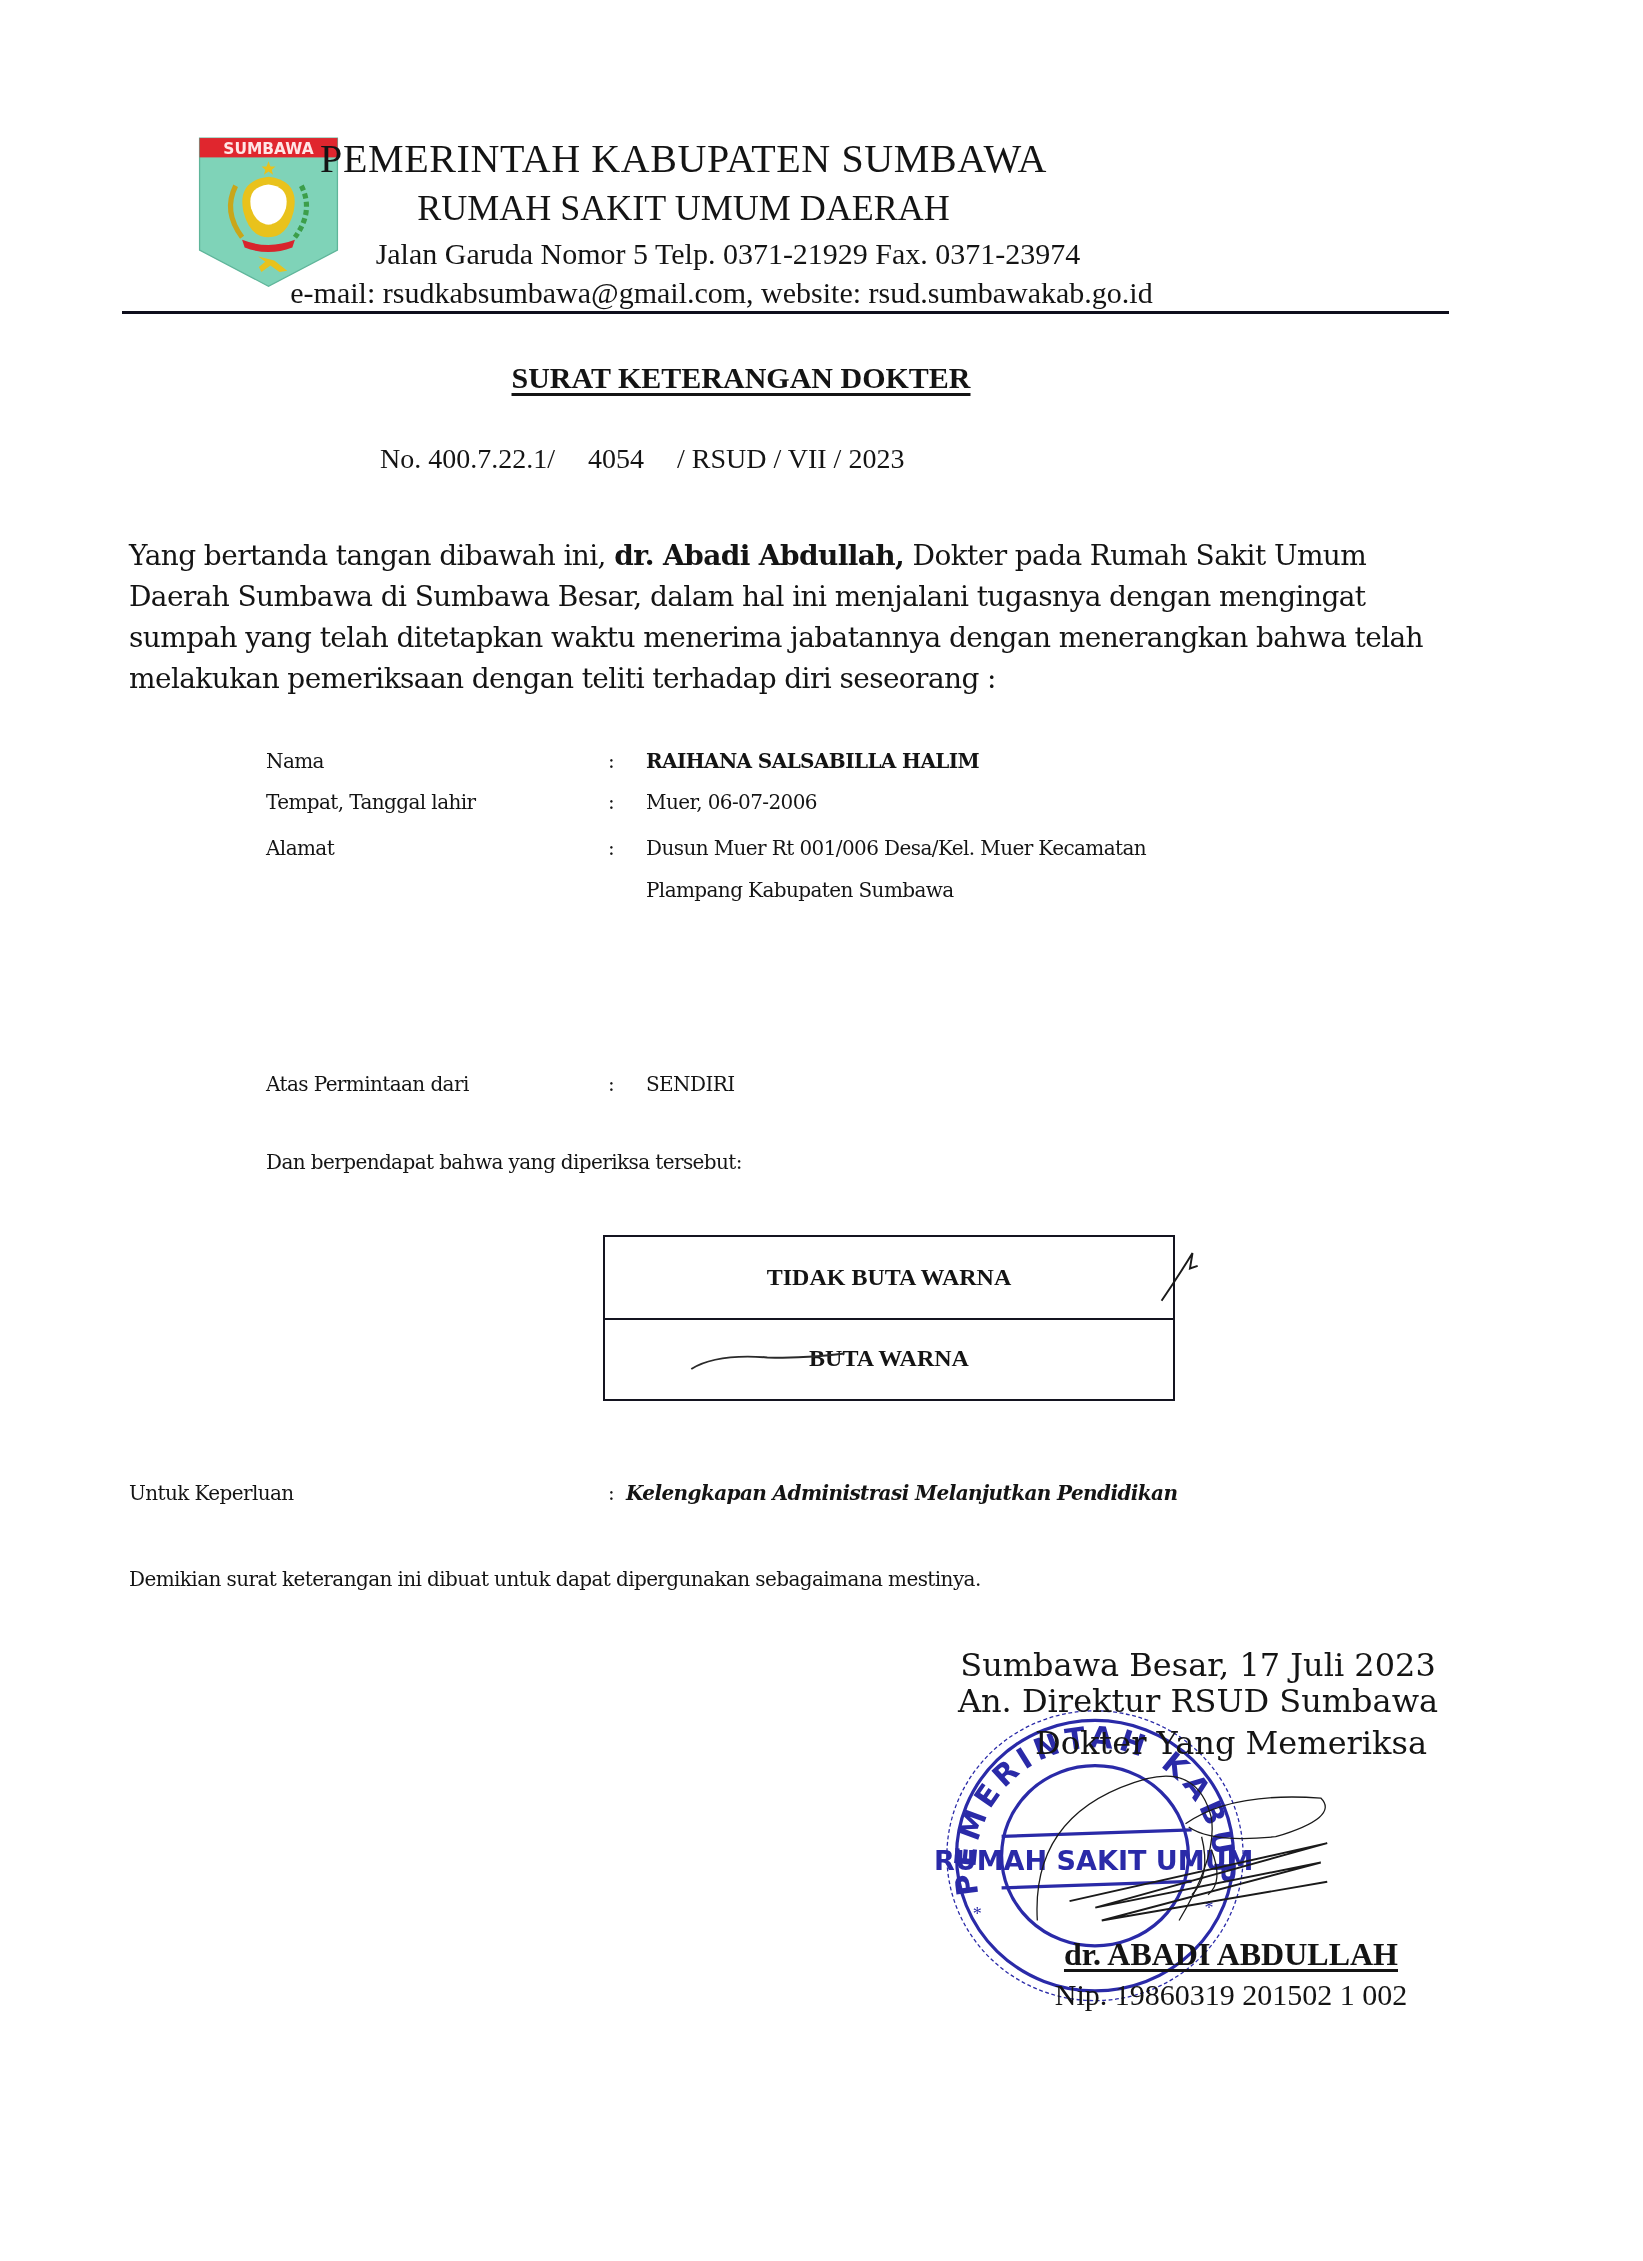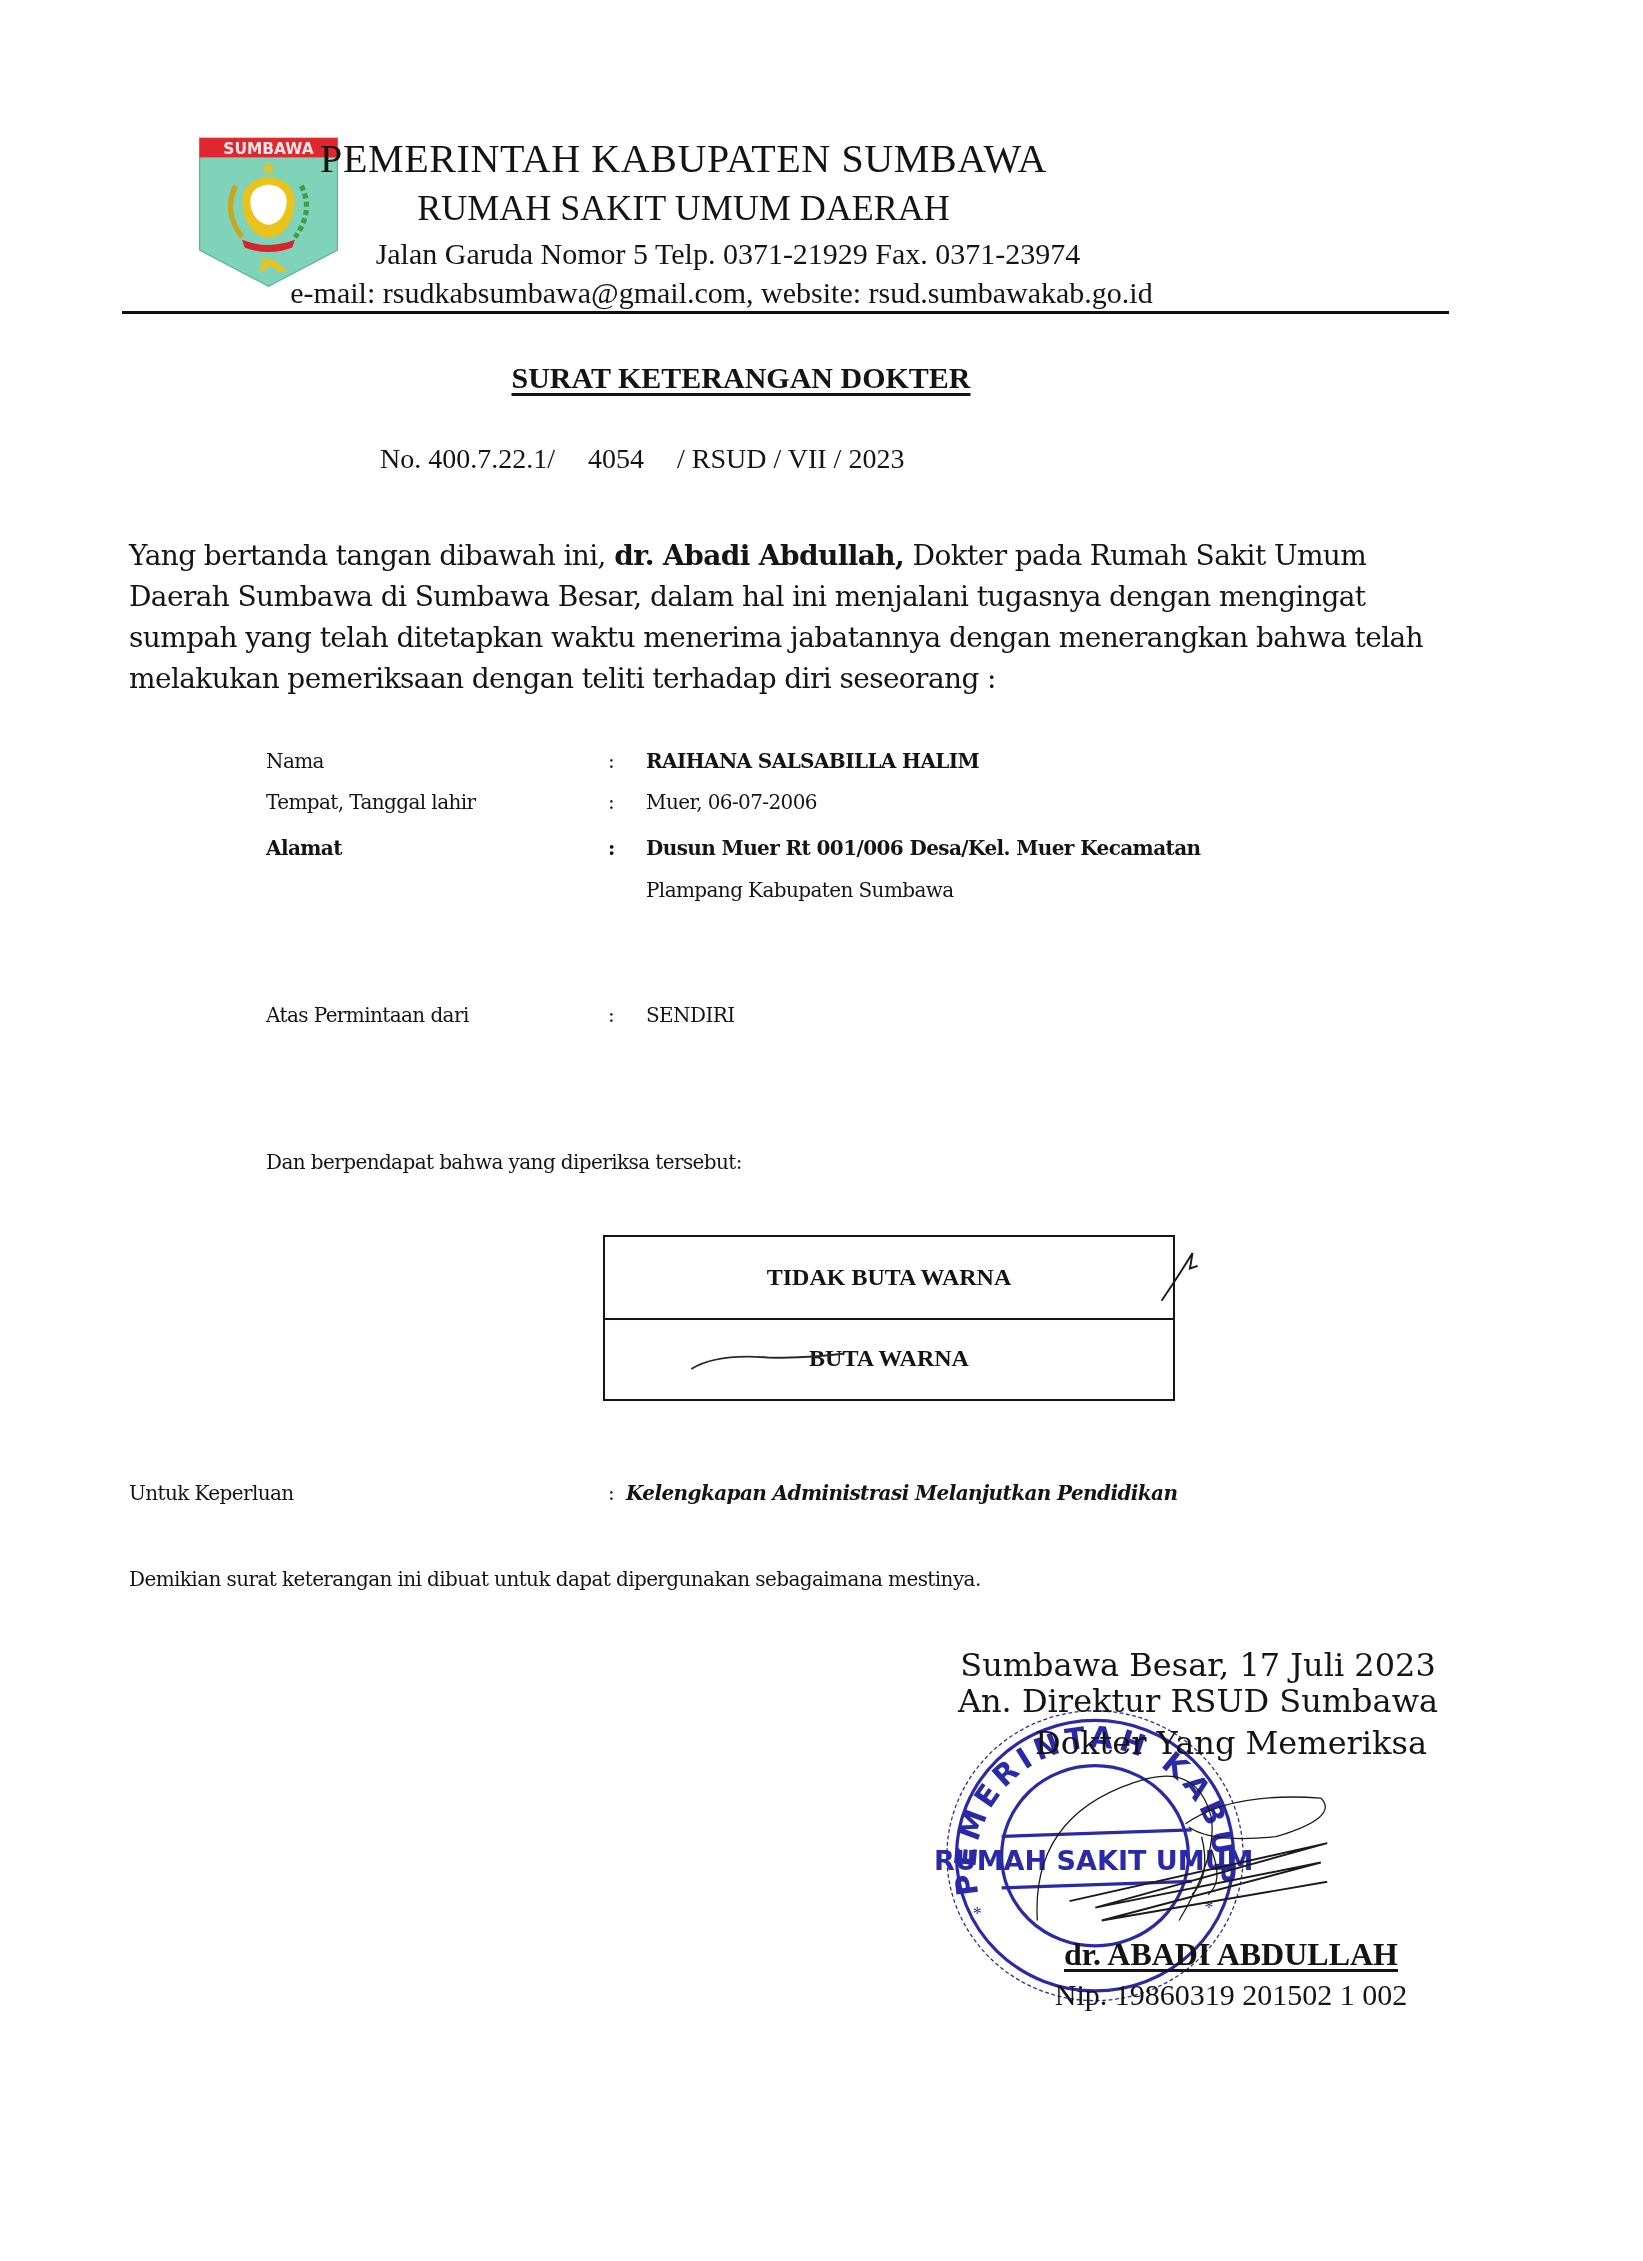--- a/index.html
+++ b/index.html
@@ -28,23 +28,23 @@
     .para { left: 129px; top: 535px; width: 1340px; font-size: 28px; line-height: 41px; font-family: "DejaVu Serif", serif; letter-spacing: -0.6px; }
     .para b { font-weight: bold; }
 
     .row { font-size: 20px; font-family: "DejaVu Serif", serif; letter-spacing: -0.6px; white-space: nowrap; }
     .lbl { left: 266px; }
     .colon { left: 608px; }
     .val { left: 626px; margin-left: 20px; }
 
     .r1 { top: 749px; }
     .r2 { top: 790px; }
-    .r3 { top: 836px; font-weight: bold; }
+    .r3 { top: 836px; }
     .r3b { top: 878px; }
-    .r4 { top: 1003px; }
+    .r4 { top: 1072px; }
     .r5 { top: 1150px; }
 
     
     .box { left: 603px; top: 1235px; width: 572px; height: 166px; border: 2.6px solid #141420; box-sizing: border-box; }
     .box-row { position: absolute; left: 0; width: 100%; display: flex; align-items: center; justify-content: center; font-size: 24px; font-weight: bold; font-family: "Liberation Serif", serif; }
     .box-row.top { top: 0; height: 81px; border-bottom: 2.6px solid #141420; }
     .box-row.bottom { top: 81px; height: 80px; }
     .check-mark { left: 1159px; top: 1244px; width: 58px; height: 58px; }
     .strike-mark { left: 690px; top: 1347px; width: 161px; height: 26px; }
 

